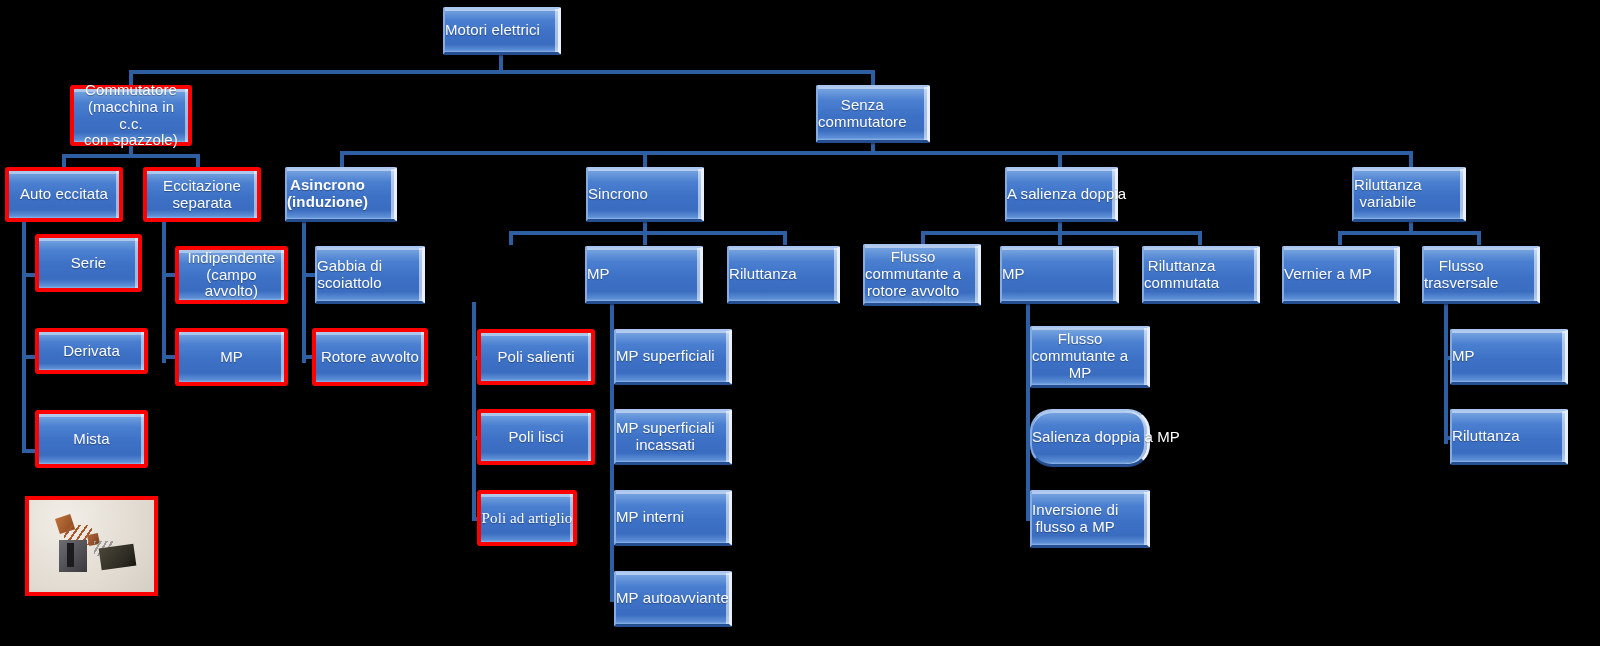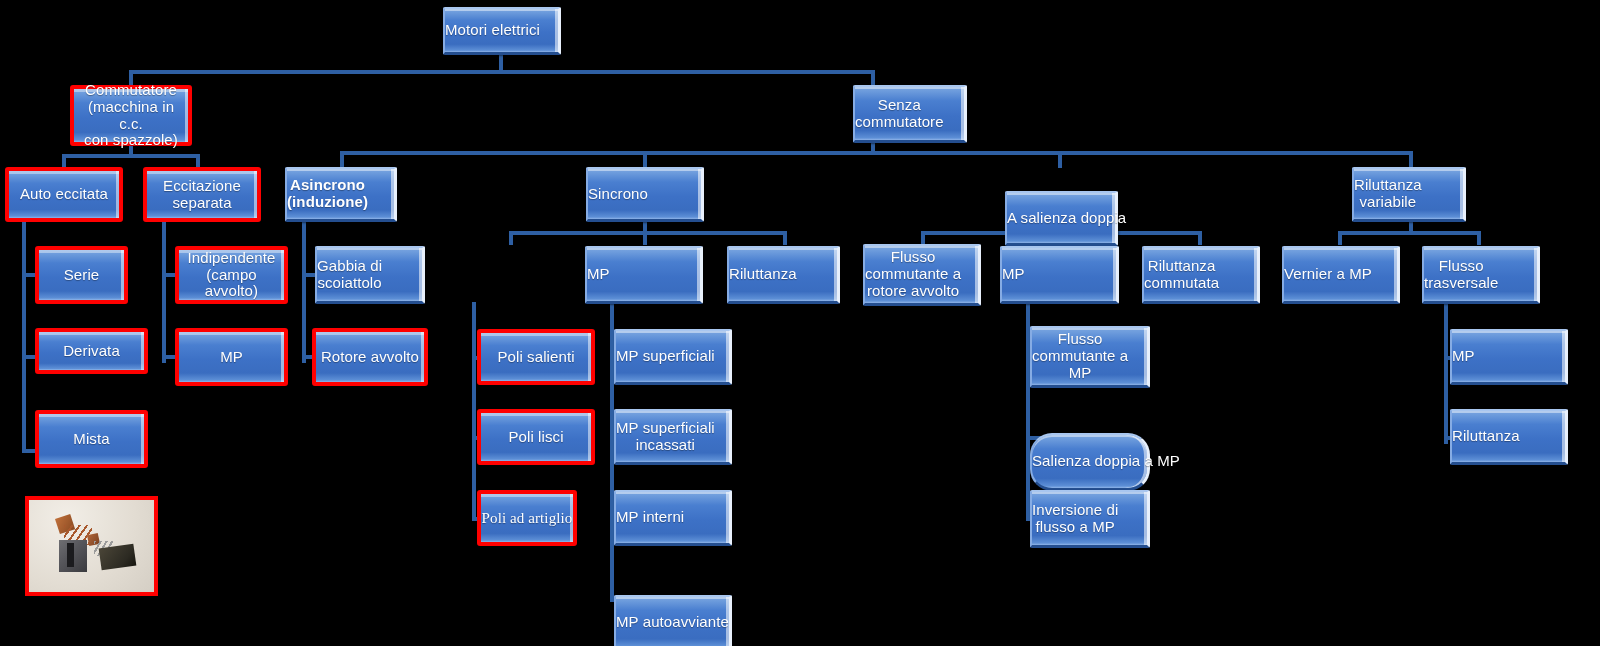--- a/index.html
+++ b/index.html
@@ -46,21 +46,21 @@
     background:linear-gradient(#7BA6E0 0%,#6C9BDC 8%,#4A7FD0 26%,#3D71C6 55%,#3A6DC0 82%,#5D8FD6 96%,#8FB4E8 100%);
     border:4px solid #FF0000;
     border-radius:3px;
     box-shadow:inset 0 3px 0 rgba(255,255,255,.4), inset -3px 0 0 rgba(255,255,255,.5);
     white-space:pre-line;
     text-align:center;
   }
   .node .inner{white-space:pre-line;}
 
   
-  .ovf{white-space:nowrap;margin-top:24px;}
+  .ovf{white-space:nowrap;}
 
   
   .photo{
     position:absolute;
     border:4px solid #FF0000;
     box-sizing:border-box;
     background:#EDE9E2;
     overflow:hidden;
     z-index:6;
   }
@@ -151,21 +151,21 @@
   <div class="node" style="left:443px;top:7px;width:118px;height:48px;">
     <span>Motori elettrici</span>
   </div>
 
   <div class="node hl" style="left:70px;top:85px;width:122px;height:61px;">
     <span class="inner">Commutatore
 (macchina in c.c.
 con spazzole)</span>
   </div>
 
-  <div class="node" style="left:816px;top:85px;width:114px;height:58px;margin-left:37px;">
+  <div class="node" style="left:816px;top:85px;width:114px;height:58px;">
     <span>Senza
 commutatore</span>
   </div>
 
   <div class="node hl" style="left:5px;top:167px;width:118px;height:55px;">
     <span class="inner">Auto eccitata</span>
   </div>
 
   <div class="node hl" style="left:143px;top:167px;width:118px;height:55px;">
     <span class="inner">Eccitazione
@@ -183,21 +183,21 @@
 
   <div class="node ovf" style="left:1005px;top:167px;width:113px;height:55px;">
     <span>A salienza doppia</span>
   </div>
 
   <div class="node" style="left:1352px;top:167px;width:114px;height:55px;">
     <span>Riluttanza
 variabile</span>
   </div>
 
-  <div class="node hl" style="left:35px;top:246px;width:93px;height:58px;">
+  <div class="node hl" style="left:35px;top:234px;width:107px;height:58px;">
     <span class="inner">Serie</span>
   </div>
   <div class="node hl" style="left:35px;top:328px;width:113px;height:46px;padding-left:36px;">
     <span class="inner">Derivata</span>
   </div>
   <div class="node hl" style="left:35px;top:410px;width:113px;height:58px;">
     <span class="inner">Mista</span>
   </div>
 
   <div class="node hl" style="left:175px;top:246px;width:113px;height:58px;">

